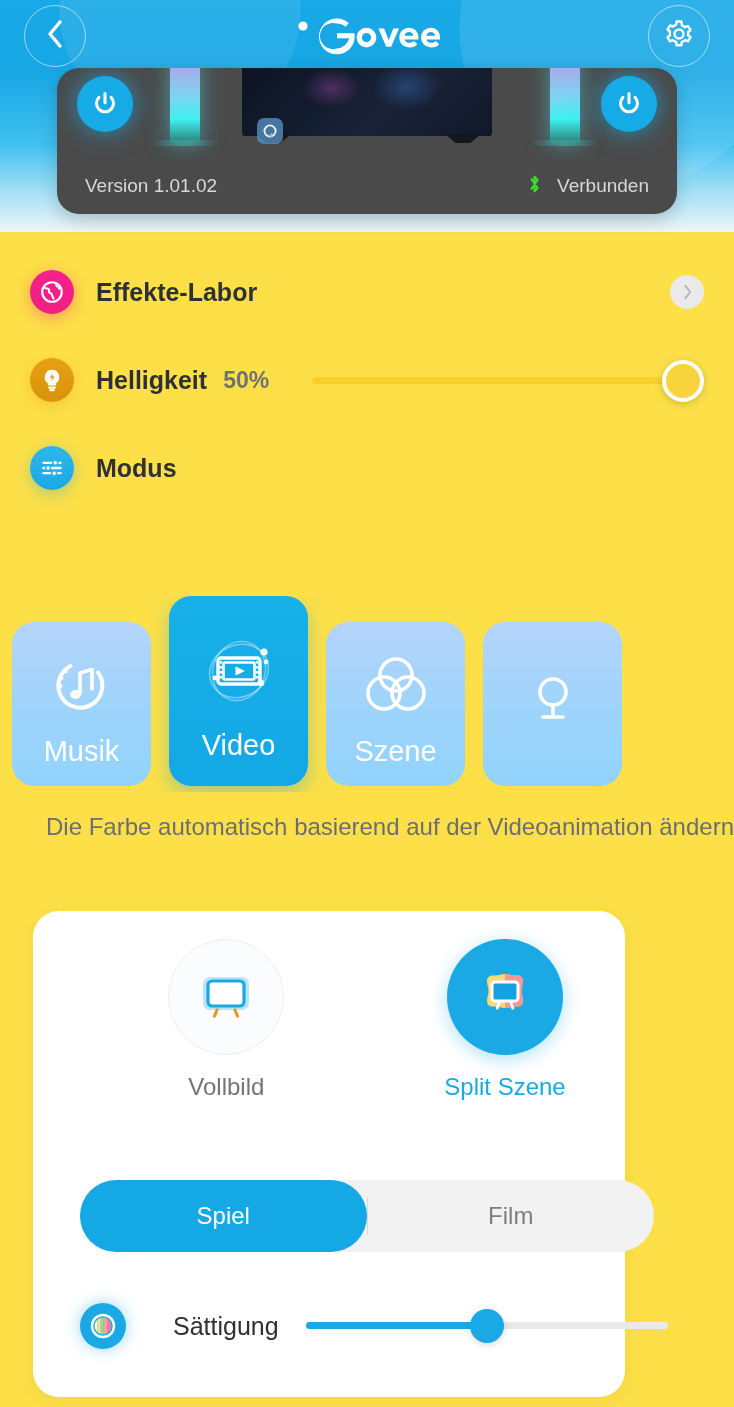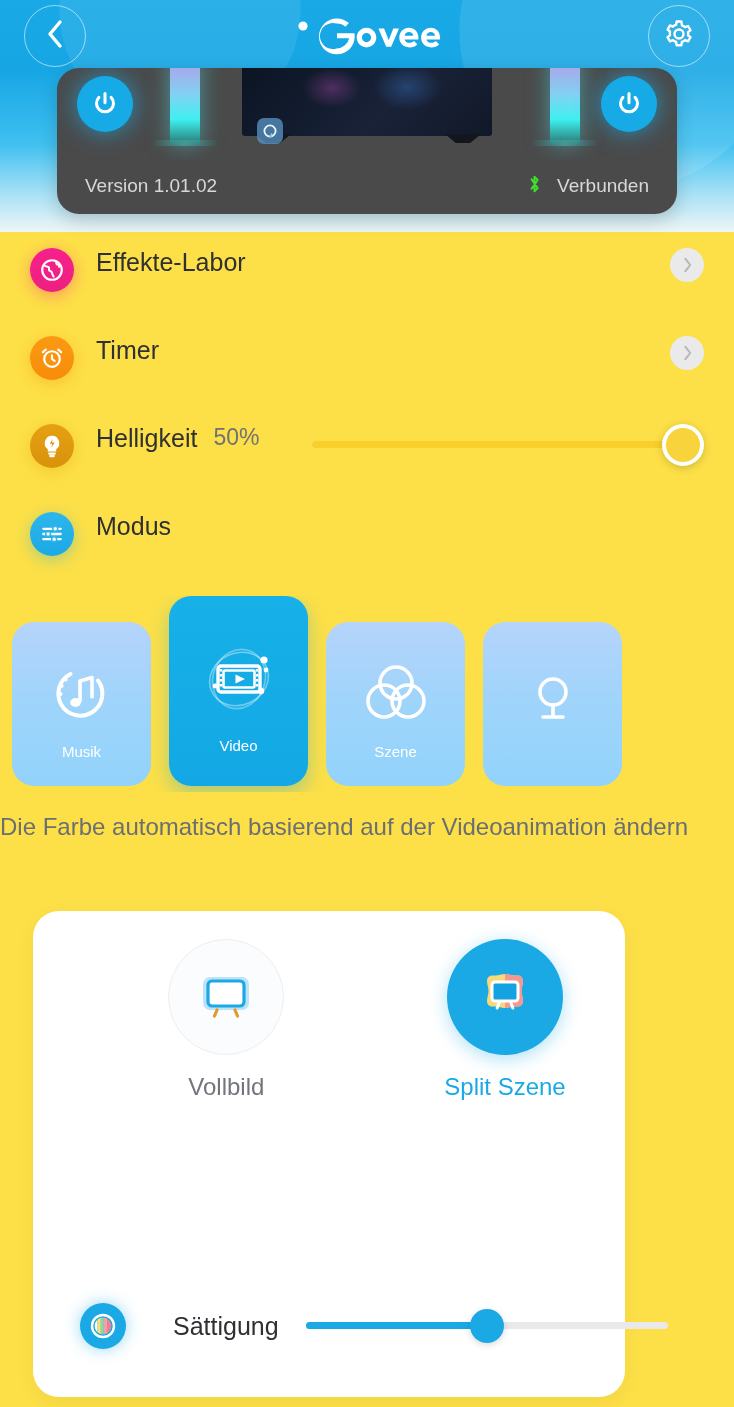--- a/index.html
+++ b/index.html
@@ -92,23 +92,24 @@
     position: absolute; left: 0; bottom: 0; width: 620px; height: 56px;
     display: flex; align-items: center; justify-content: space-between;
     padding: 0 28px;
     color: #d8d8d8; font-size: 19px;
   }
   .conn { display:flex; align-items:center; gap: 14px; }
 
   
   .rows { position: absolute; left: 0; top: 248px; width: 734px; }
   .row {
-    display: flex; align-items: flex-start;
+    display: flex; align-items: center;
     height: 88px; padding: 0 30px;
     cursor: pointer;
+    font-weight: bold;
   }
   .row-icon {
     width: 44px; height: 44px; border-radius: 50%;
     display:flex; align-items:center; justify-content:center;
     flex: 0 0 44px;
   }
   .ic-globe { background: linear-gradient(180deg,#f6218b,#ef1f80); box-shadow: 0 4px 16px rgba(244,33,139,0.38); }
   .ic-timer { background: linear-gradient(180deg,#fb9a12,#f78c08); box-shadow: 0 4px 16px rgba(249,145,12,0.38); }
   .ic-bulb  { background: linear-gradient(180deg,#e6a012,#d9930c); box-shadow: 0 4px 16px rgba(226,155,14,0.35); }
   .ic-mode  { background: linear-gradient(180deg,#2fb6ec,#1aa9e5); box-shadow: 0 4px 16px rgba(31,173,230,0.38); }
@@ -151,25 +152,25 @@
     margin-top: 26px;
     cursor: pointer;
   }
   .tile.active {
     flex: 0 0 139px; height: 190px; margin-top: 0;
     background: linear-gradient(180deg,#17b0e8 0%, #13a8e5 100%);
     box-shadow: 0 8px 20px rgba(20,160,225,0.35);
   }
   .tile-icon { height: 86px; display:flex; align-items:center; justify-content:center; }
   .tile.active .tile-icon { height: 100px; }
-  .tile-label { margin-top: 8px; font-size: 15px; color: #ffffff; text-align: right; }
+  .tile-label { margin-top: 8px; font-size: 29px; color: #ffffff; text-align: right; }
 
   .mode-desc {
     position:absolute; left: 0; top: 812px; width: 734px;
-    text-align: left; font-size: 24px; color: #6b6e72; line-height: 1.22;
+    text-align: right; font-size: 24px; color: #6b6e72; line-height: 1.22;
   }
 
   
   .panel {
     position:absolute; left: 33px; top: 911px; width: 592px; height: 486px;
     background: #ffffff; border-radius: 26px;
     box-shadow: 0 6px 20px rgba(0,0,0,0.05);
   }
   .screen-modes {
     position:absolute; left: 0; top: 28px; width: 668px;
@@ -313,35 +314,20 @@
         </svg>
       </div>
       <div class="row-label">Effekte-Labor</div>
       <div class="chev-box">
         <svg width="11" height="18" viewBox="0 0 12 20" fill="none">
           <path d="M3.5 3 9 10l-5.5 7" stroke="#b6b6b6" stroke-width="2.2" stroke-linecap="round" stroke-linejoin="round"></path>
         </svg>
       </div>
     </div>
 
-    <div class="row">
-      <div class="row-icon ic-timer">
-        <svg width="26" height="26" viewBox="0 0 24 24" fill="none">
-          <circle cx="12" cy="13" r="7.2" stroke="#fff" stroke-width="2"></circle>
-          <path d="M12 9.6V13l2.4 1.6" stroke="#fff" stroke-width="2" stroke-linecap="round" stroke-linejoin="round"></path>
-          <path d="M6.2 4.3 3.6 6.6M17.8 4.3l2.6 2.3" stroke="#fff" stroke-width="2.1" stroke-linecap="round"></path>
-        </svg>
-      </div>
-      <div class="row-label">Timer</div>
-      <div class="chev-box">
-        <svg width="11" height="18" viewBox="0 0 12 20" fill="none">
-          <path d="M3.5 3 9 10l-5.5 7" stroke="#b6b6b6" stroke-width="2.2" stroke-linecap="round" stroke-linejoin="round"></path>
-        </svg>
-      </div>
-    </div>
 
     <div class="row">
       <div class="row-icon ic-bulb">
         <svg width="26" height="26" viewBox="0 0 24 24" fill="none">
           <path d="M12 2.6a6.8 6.8 0 0 0-3.9 12.3v2.2h7.8v-2.2A6.8 6.8 0 0 0 12 2.6z" fill="#fff"></path>
           <path d="M9.4 19h5.2M10.4 21.3h3.2" stroke="#fff" stroke-width="2" stroke-linecap="round"></path>
           <path d="M12.8 5.6 9.9 9.9h2.4l-.9 3.4 3.1-4.5h-2.5z" fill="#d9930c"></path>
         </svg>
       </div>
       <div class="row-label">Helligkeit</div>
@@ -458,20 +444,25 @@
             <path d="M31 5c4 0 7 2.1 11 1.5 4-.5 7 1.5 7 5.5 0 4-1.5 6-1.5 10s1.5 6 1.5 10c0 4-3 6-7 5.5-4-.6-7 1.5-11 1.5z" fill="#f79791"></path>
             <rect x="18" y="13" width="26" height="19" rx="3" fill="#14a3e0" stroke="#ffffff" stroke-width="3"></rect>
             <path d="M25 34l-1.8 5M37 34l1.8 5" stroke="#ffffff" stroke-width="3" stroke-linecap="round"></path>
           </svg>
         </div>
         <div class="sm-label">Split Szene</div>
       </div>
 
     </div>
 
+    <div class="segment">
+      <div class="seg-btn active">Spiel</div>
+      <div class="seg-div"></div>
+      <div class="seg-btn">Film</div>
+    </div>
 
     <div class="sat-row">
       <div class="sat-icon">
         <svg width="30" height="30" viewBox="0 0 30 30" fill="none">
           <circle cx="15" cy="15" r="11" fill="none" stroke="#ffffff" stroke-width="2.4"></circle>
           <clipPath id="satclip">
               <circle cx="15" cy="15" r="8.4"></circle>
             </clipPath>
           <g clip-path="url(#satclip)">
             <rect x="6" y="6" width="3.4" height="18" fill="#ffffff"></rect>

